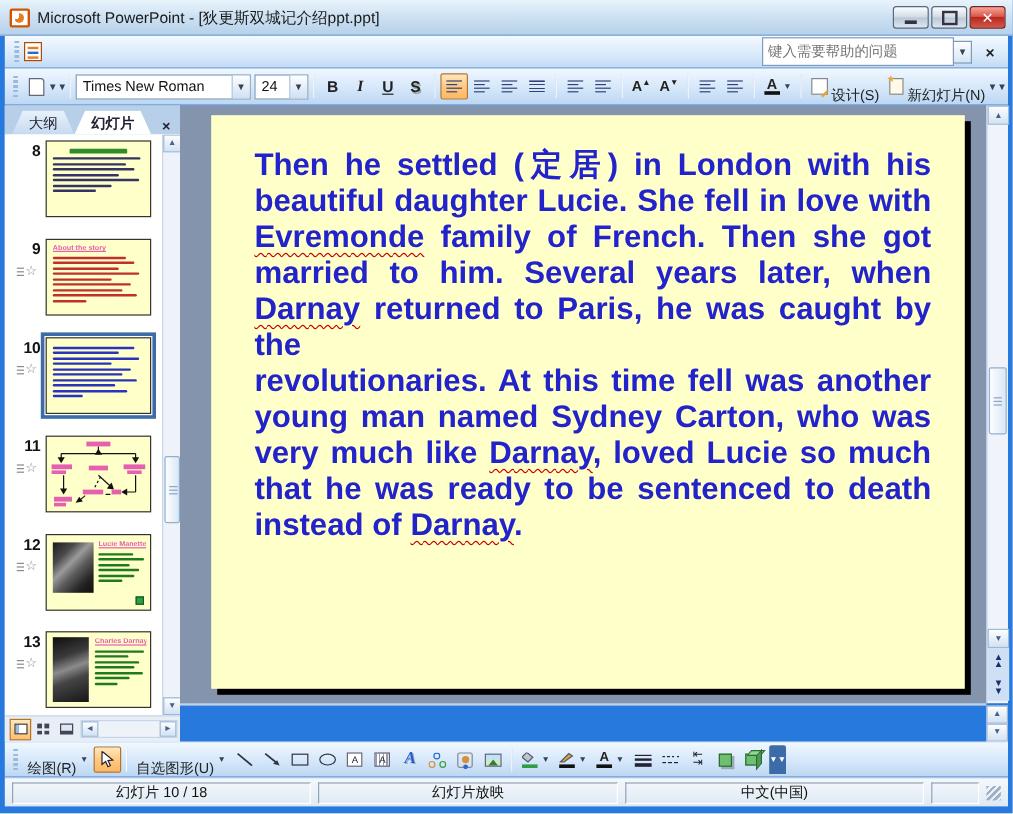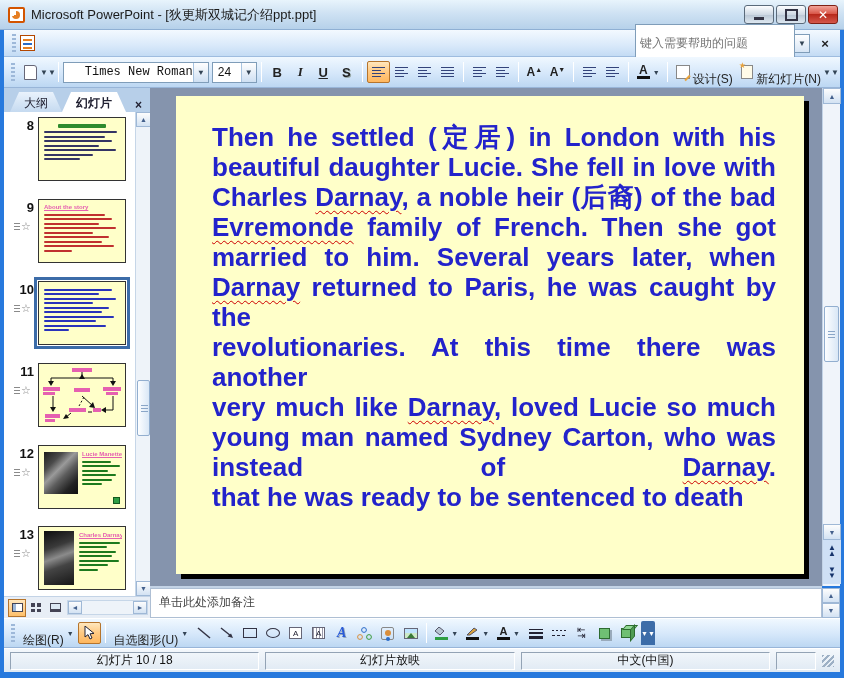--- a/index.html
+++ b/index.html
@@ -25,37 +25,37 @@
   
   .menubar { position:absolute; left:4px; top:30px; width:836px; height:27px;
     background:linear-gradient(180deg,#f3f9ff 0%,#d9e9fa 60%,#c3dbf4 100%);
     border-bottom:1px solid #9ebcdf; display:flex; align-items:center; padding:0 4px; }
   .grip { width:4px; height:18px; margin:0 4px;
     background:repeating-linear-gradient(180deg,#9db8d9 0 2px,transparent 2px 4px); }
   .doc-icon { width:15px; height:16px; background:#fff; border:1px solid #b34700; margin-right:6px; position:relative; }
   .doc-icon::after { content:""; position:absolute; left:2px; top:3px; width:9px; height:2px; background:#e67e22; box-shadow:0 4px 0 #2a6bc9, 0 8px 0 #e67e22; }
   .menu-item { padding:4px 8px; color:#1a1a1a; border-radius:2px; }
   .help-box { margin-left:auto; display:flex; align-items:center; }
-  .help-input { width:160px; height:24px; border:1px solid #7f9db9; background:#fff; font-size:12px; color:#ef4444; padding:18px 4px;
+  .help-input { width:160px; height:24px; border:1px solid #7f9db9; background:#fff; font-size:12px; color:#ef4444; padding:4px 4px;
     font-family:"Liberation Sans","DejaVu Sans",sans-serif; }
   .drop-arrow { width:15px; height:19px; border:1px solid #7f9db9; border-left:none; background:linear-gradient(#fefefe,#d7e5f5); color:#345; font-size:8px; display:flex; align-items:center; justify-content:center; }
   .menubar-close { width:22px; text-align:center; font-weight:bold; font-size:13px; color:#222; margin-left:4px; }
 
   
   .toolbar { position:absolute; left:4px; top:57px; width:836px; height:31px;
     background:linear-gradient(180deg,#f0f8ff 0%,#d5e7fa 55%,#bcd7f2 100%);
     border-bottom:1px solid #98b5d8; display:flex; align-items:center; padding:0 3px; }
   .tsep { width:1px; height:20px; background:#9db8d9; border-right:1px solid #fff; margin:0 4px; }
   .tbtn { height:22px; min-width:23px; padding:0 3px; display:flex; align-items:center; justify-content:center;
     border:1px solid transparent; border-radius:2px; color:#222; }
   .tbtn.active { background:linear-gradient(#ffe7bd,#ffc982 50%,#ffb75e); border-color:#b5742c; }
   .combo { height:21px; border:1px solid #7f9db9; background:#fff; display:flex; align-items:center; font-size:12px; padding-left:5px; }
   .combo .cval { flex:1; white-space:nowrap; overflow:hidden; }
   .combo .carr { width:15px; height:100%; background:linear-gradient(#fefefe,#cfe0f3); border-left:1px solid #a9c4e0; display:flex; align-items:center; justify-content:center; font-size:8px; color:#345; }
-  .font-combo { width:150px; font-family:Liberation Mono, monospace;text-align:right; }
+  .font-combo { width:150px; font-family:Liberation Sans, sans-serif; }
   .size-combo { width:46px; }
   .bis { font-weight:bold; font-size:13px; }
   .ital { font-style:italic; font-family:"Liberation Serif",serif; }
   .undl { text-decoration:underline; }
   .shdw { text-shadow:1px 1px 0 #9aa; }
   .lines-ic { width:13px; height:11px; background:repeating-linear-gradient(180deg,#33437a 0 1px,transparent 1px 3px); }
   .lines-ic.short { background:
      linear-gradient(#33437a,#33437a) 0 0/13px 1px no-repeat,
      linear-gradient(#33437a,#33437a) 0 3px/9px 1px no-repeat,
      linear-gradient(#33437a,#33437a) 0 6px/13px 1px no-repeat,
@@ -456,47 +456,43 @@
       </span>
     </div>
   </div>
 
   <div class="slide-area">
     <div class="slide">
       <div class="slide-text">
 
       <div class="sline">Then he settled (定居) in London with his</div>
           <div class="sline">beautiful daughter Lucie. She fell in love with</div>
-          <div class="sline">Charles <span class="sq">Darnay</span>, a noble heir (后裔) of the bad</div>
           <div class="sline"><span class="sq">Evremonde</span> family of French. Then she got</div>
           <div class="sline">married to him. Several years later, when</div>
           <div class="sline"><span class="sq">Darnay</span> returned to Paris, he was caught by the</div>
-          <div class="sline">revolutionaries. At this time there was another</div>
+          <div class="sline">revolutionaries. At this time fell was another</div>
+          <div class="sline">young man named Sydney Carton,  who was</div>
           <div class="sline">very much like <span class="sq">Darnay</span>, loved Lucie so much</div>
-          <div class="sline">young man named Sydney Carton,  who was</div>
+          <div class="sline">that he was ready to be sentenced to death</div>
           <div class="sline">instead of <span class="sq">Darnay</span>.</div>
-          <div class="sline">that he was ready to be sentenced to death</div>
         </div>
     </div>
   </div>
 
   <div class="v-scroll">
     <span class="sb-btn">▲</span>
     <span class="sb-thumb track-thumb"></span>
     <span class="sb-btn down">▼</span>
     <span class="nav-cluster">
       <span class="navbtn">▲<br>▲</span>
       <span class="navbtn">▼<br>▼</span>
     </span>
   </div>
 
   <div class="splitter"></div>
-  <div class="notes">
-    <span>单击此处添加备注</span>
-  </div>
   <div class="notes-scroll">
     <span class="sb-btn">▲</span>
     <span class="sb-btn">▼</span>
   </div>
 
   <div class="drawbar">
     <span class="grip"></span>
     <span class="tbtn">
         <span class="tlabel">绘图(R)</span>
         <span style="font-size:7px;color:#345;margin-left:3px">▼</span>

